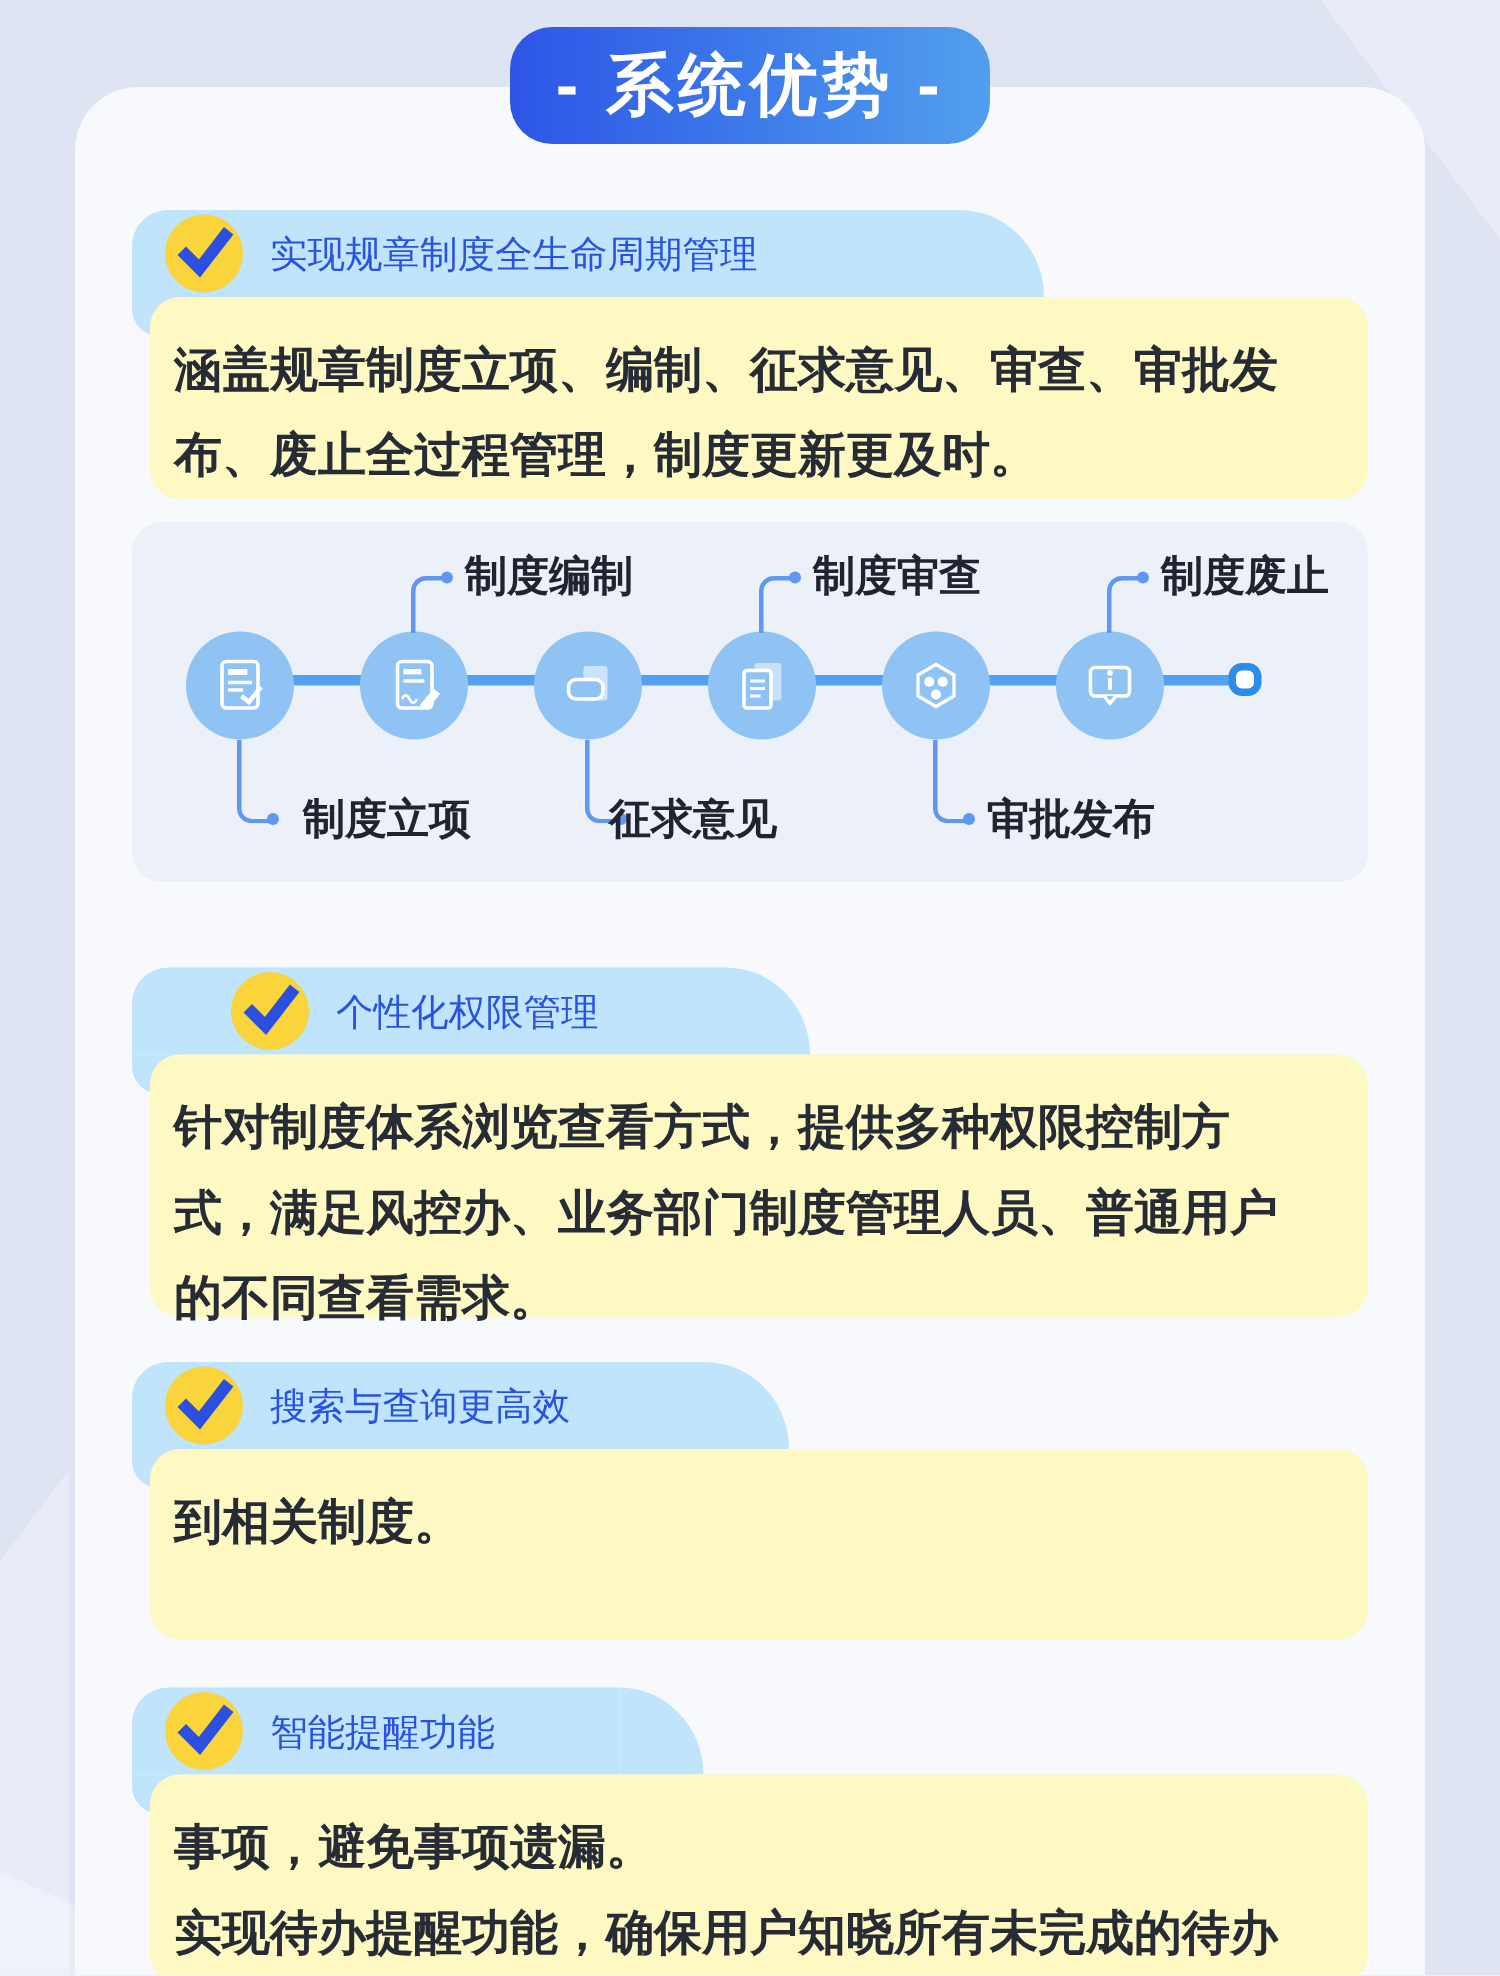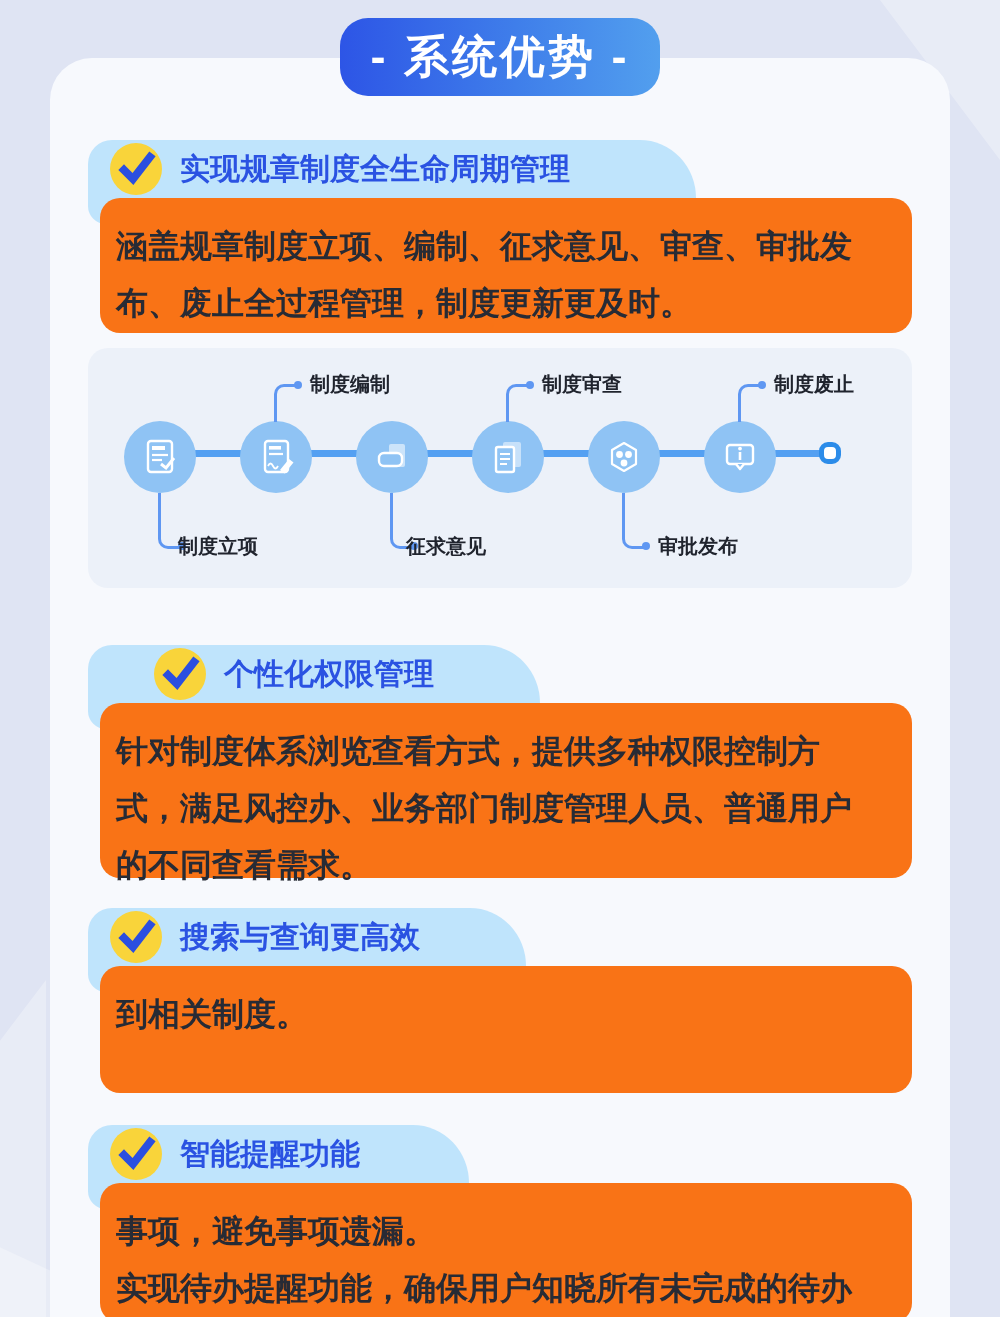--- a/index.html
+++ b/index.html
@@ -23,40 +23,40 @@
     color:#ffffff;font-size:45px;font-weight:bold;letter-spacing:3px;}
 
   .tag{position:absolute;height:58px;background:#bfe4fc;border-radius:24px 0 0 0;
     display:flex;align-items:center;}
   .tag::after{content:"";position:absolute;left:100%;top:0;width:56px;height:58px;
     background:#bfe4fc;border-top-right-radius:100% 100%;}
   .tag-foot{position:absolute;width:46px;height:26px;background:#bfe4fc;
     border-radius:0 0 0 18px;}
   .check{width:52px;height:52px;border-radius:50%;background:#f9d43a;margin-left:22px;
     display:flex;align-items:center;justify-content:center;flex:0 0 auto;}
-  .tag .hd{font-size:30px;font-weight:bold;color:#2a52e2;margin-left:18px;white-space:nowrap;}
-
-  .panel{position:absolute;left:100px;width:812px;background:#f97316;border-radius:20px;}
+  .tag .hd{font-size:25px;font-weight:normal;color:#2a52e2;margin-left:18px;white-space:nowrap;}
+
+  .panel{position:absolute;left:100px;width:812px;background:#fef9c3;border-radius:20px;}
   .body-text{padding:20px 24px 0 16px;}
   .body-text div{font-size:32px;line-height:57px;color:#272b35;font-weight:600;}
 
   .flow{position:absolute;left:88px;top:348px;width:824px;height:240px;
     background:#ecf1f9;border-radius:20px;}
   .trunk{position:absolute;left:72px;top:102px;width:670px;height:7px;
     background:#54a0f2;border-radius:4px;}
   .endcap{position:absolute;left:731px;top:94px;width:22px;height:22px;box-sizing:border-box;
     background:#ffffff;border:5px solid #2c8ce9;border-radius:9px;}
   .circle{position:absolute;top:73px;width:72px;height:72px;border-radius:50%;
     background:#8fc3f4;display:flex;align-items:center;justify-content:center;}
   .conn-up{position:absolute;top:36px;width:22px;height:38px;box-sizing:border-box;
     border-left:3px solid #5f97f2;border-top:3px solid #5f97f2;border-top-left-radius:10px;}
   .conn-down{position:absolute;top:145px;width:22px;height:56px;box-sizing:border-box;
     border-left:3px solid #5f97f2;border-bottom:3px solid #5f97f2;border-bottom-left-radius:10px;}
   .dot{position:absolute;width:8px;height:8px;border-radius:50%;background:#5f97f2;}
-  .step-label{position:absolute;font-size:20px;font-weight:bold;color:#20242e;
+  .step-label{position:absolute;font-size:28px;font-weight:bold;color:#20242e;
     line-height:32px;white-space:nowrap;}
 </style>
 </head>
 <body>
 
 <div class="decor decor1"></div>
 <div class="decor decor2"></div>
 <div class="decor decor3"></div>
 
 <div class="card"></div>
@@ -90,21 +90,21 @@
       <svg width="42" height="42" viewBox="0 0 42 42">
         <rect x="9" y="5" width="24" height="31" rx="3" fill="none" stroke="#fff" stroke-width="2.4"></rect>
         <rect x="13" y="10" width="13" height="4" fill="#fff"></rect>
         <line x1="13" y1="19" x2="29" y2="19" stroke="#fff" stroke-width="2.2"></line>
         <line x1="13" y1="24" x2="23" y2="24" stroke="#fff" stroke-width="2.2"></line>
         <path d="M22 28 L27 32 L35 22" fill="none" stroke="#fff" stroke-width="3"></path>
       </svg>
     </div>
     <div class="conn-down" style="left:70px;"></div>
     <div class="dot" style="left:90px;top:194px;"></div>
-    <div class="step-label" style="left:90px;top:182px;">制度立项</div>
+    <div class="step-label" style="left:114px;top:182px;">制度立项</div>
   </div>
 
   <div>
     <div class="circle" style="left:152px;">
       <svg width="42" height="42" viewBox="0 0 42 42">
         <rect x="10" y="5" width="23" height="31" rx="3" fill="none" stroke="#fff" stroke-width="2.4"></rect>
         <rect x="14" y="10" width="12" height="3.6" fill="#fff"></rect>
         <line x1="14" y1="18" x2="28" y2="18" stroke="#fff" stroke-width="2.2"></line>
         <path d="M13 30 q2.5 -5 5 0 q2.5 5 5 0" fill="none" stroke="#fff" stroke-width="1.8"></path>
         <path d="M25 34 l9 -11 l4.5 3.5 l-9 11 z" fill="#fff"></path>

